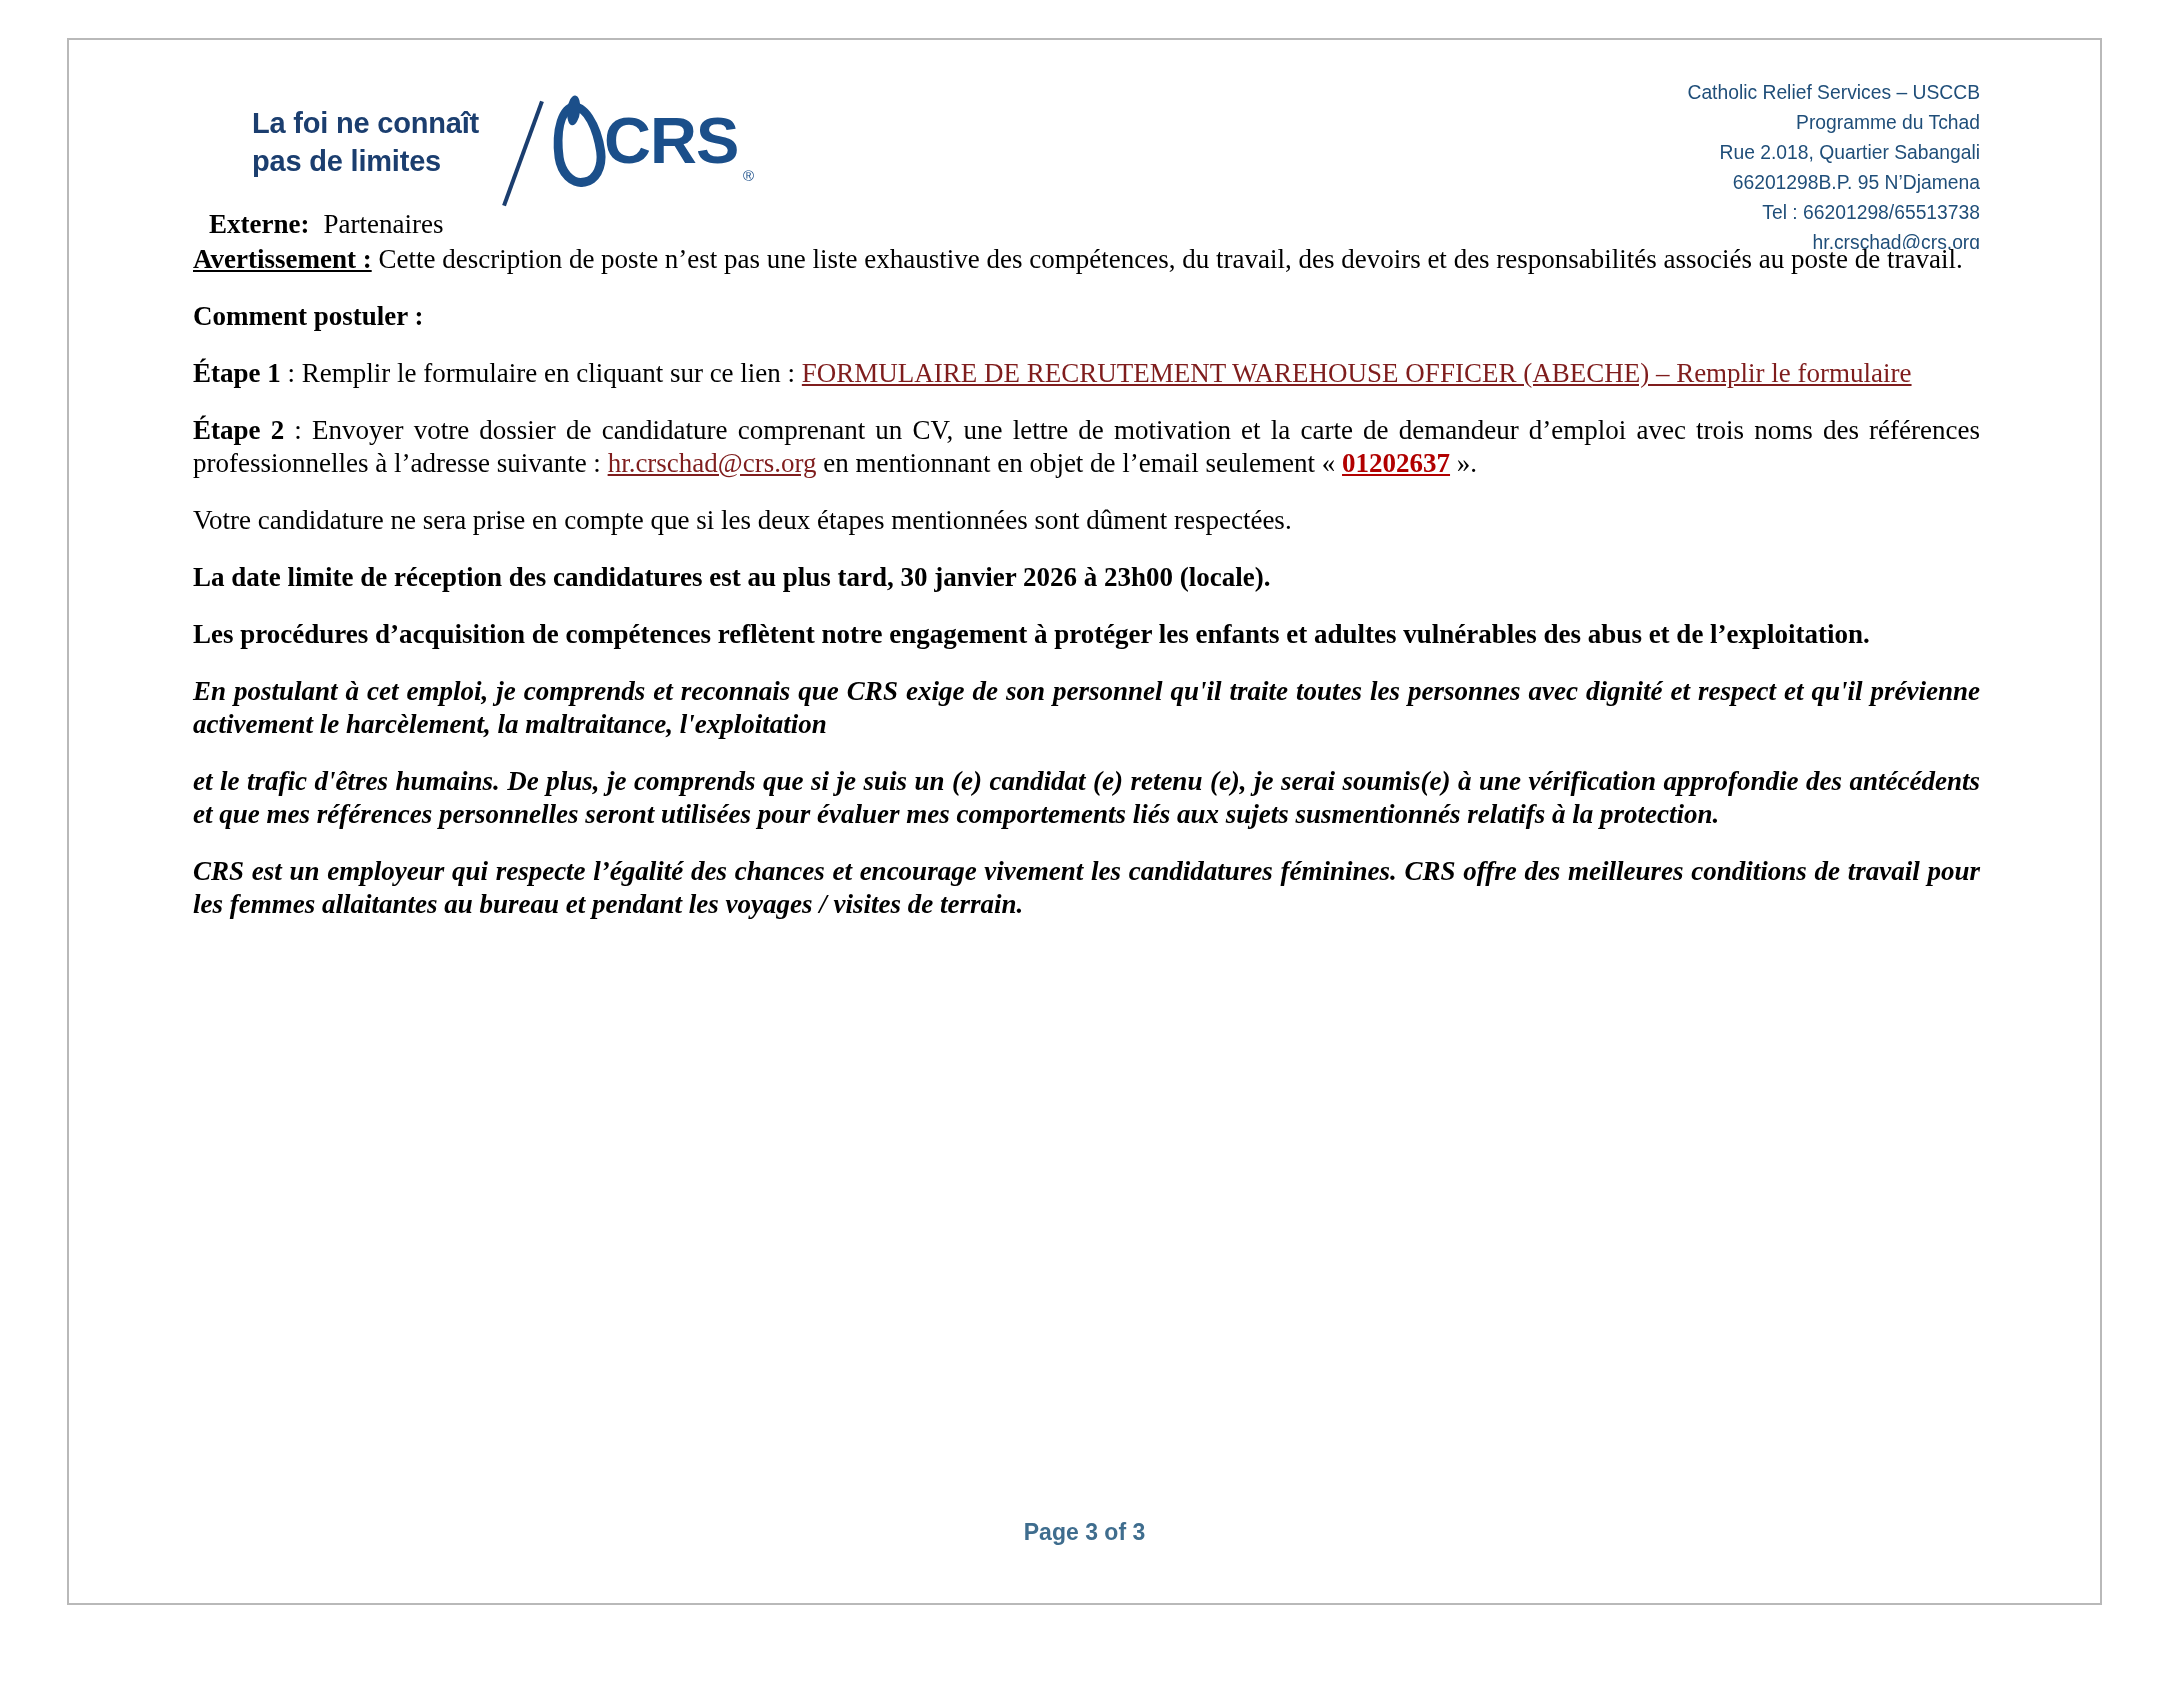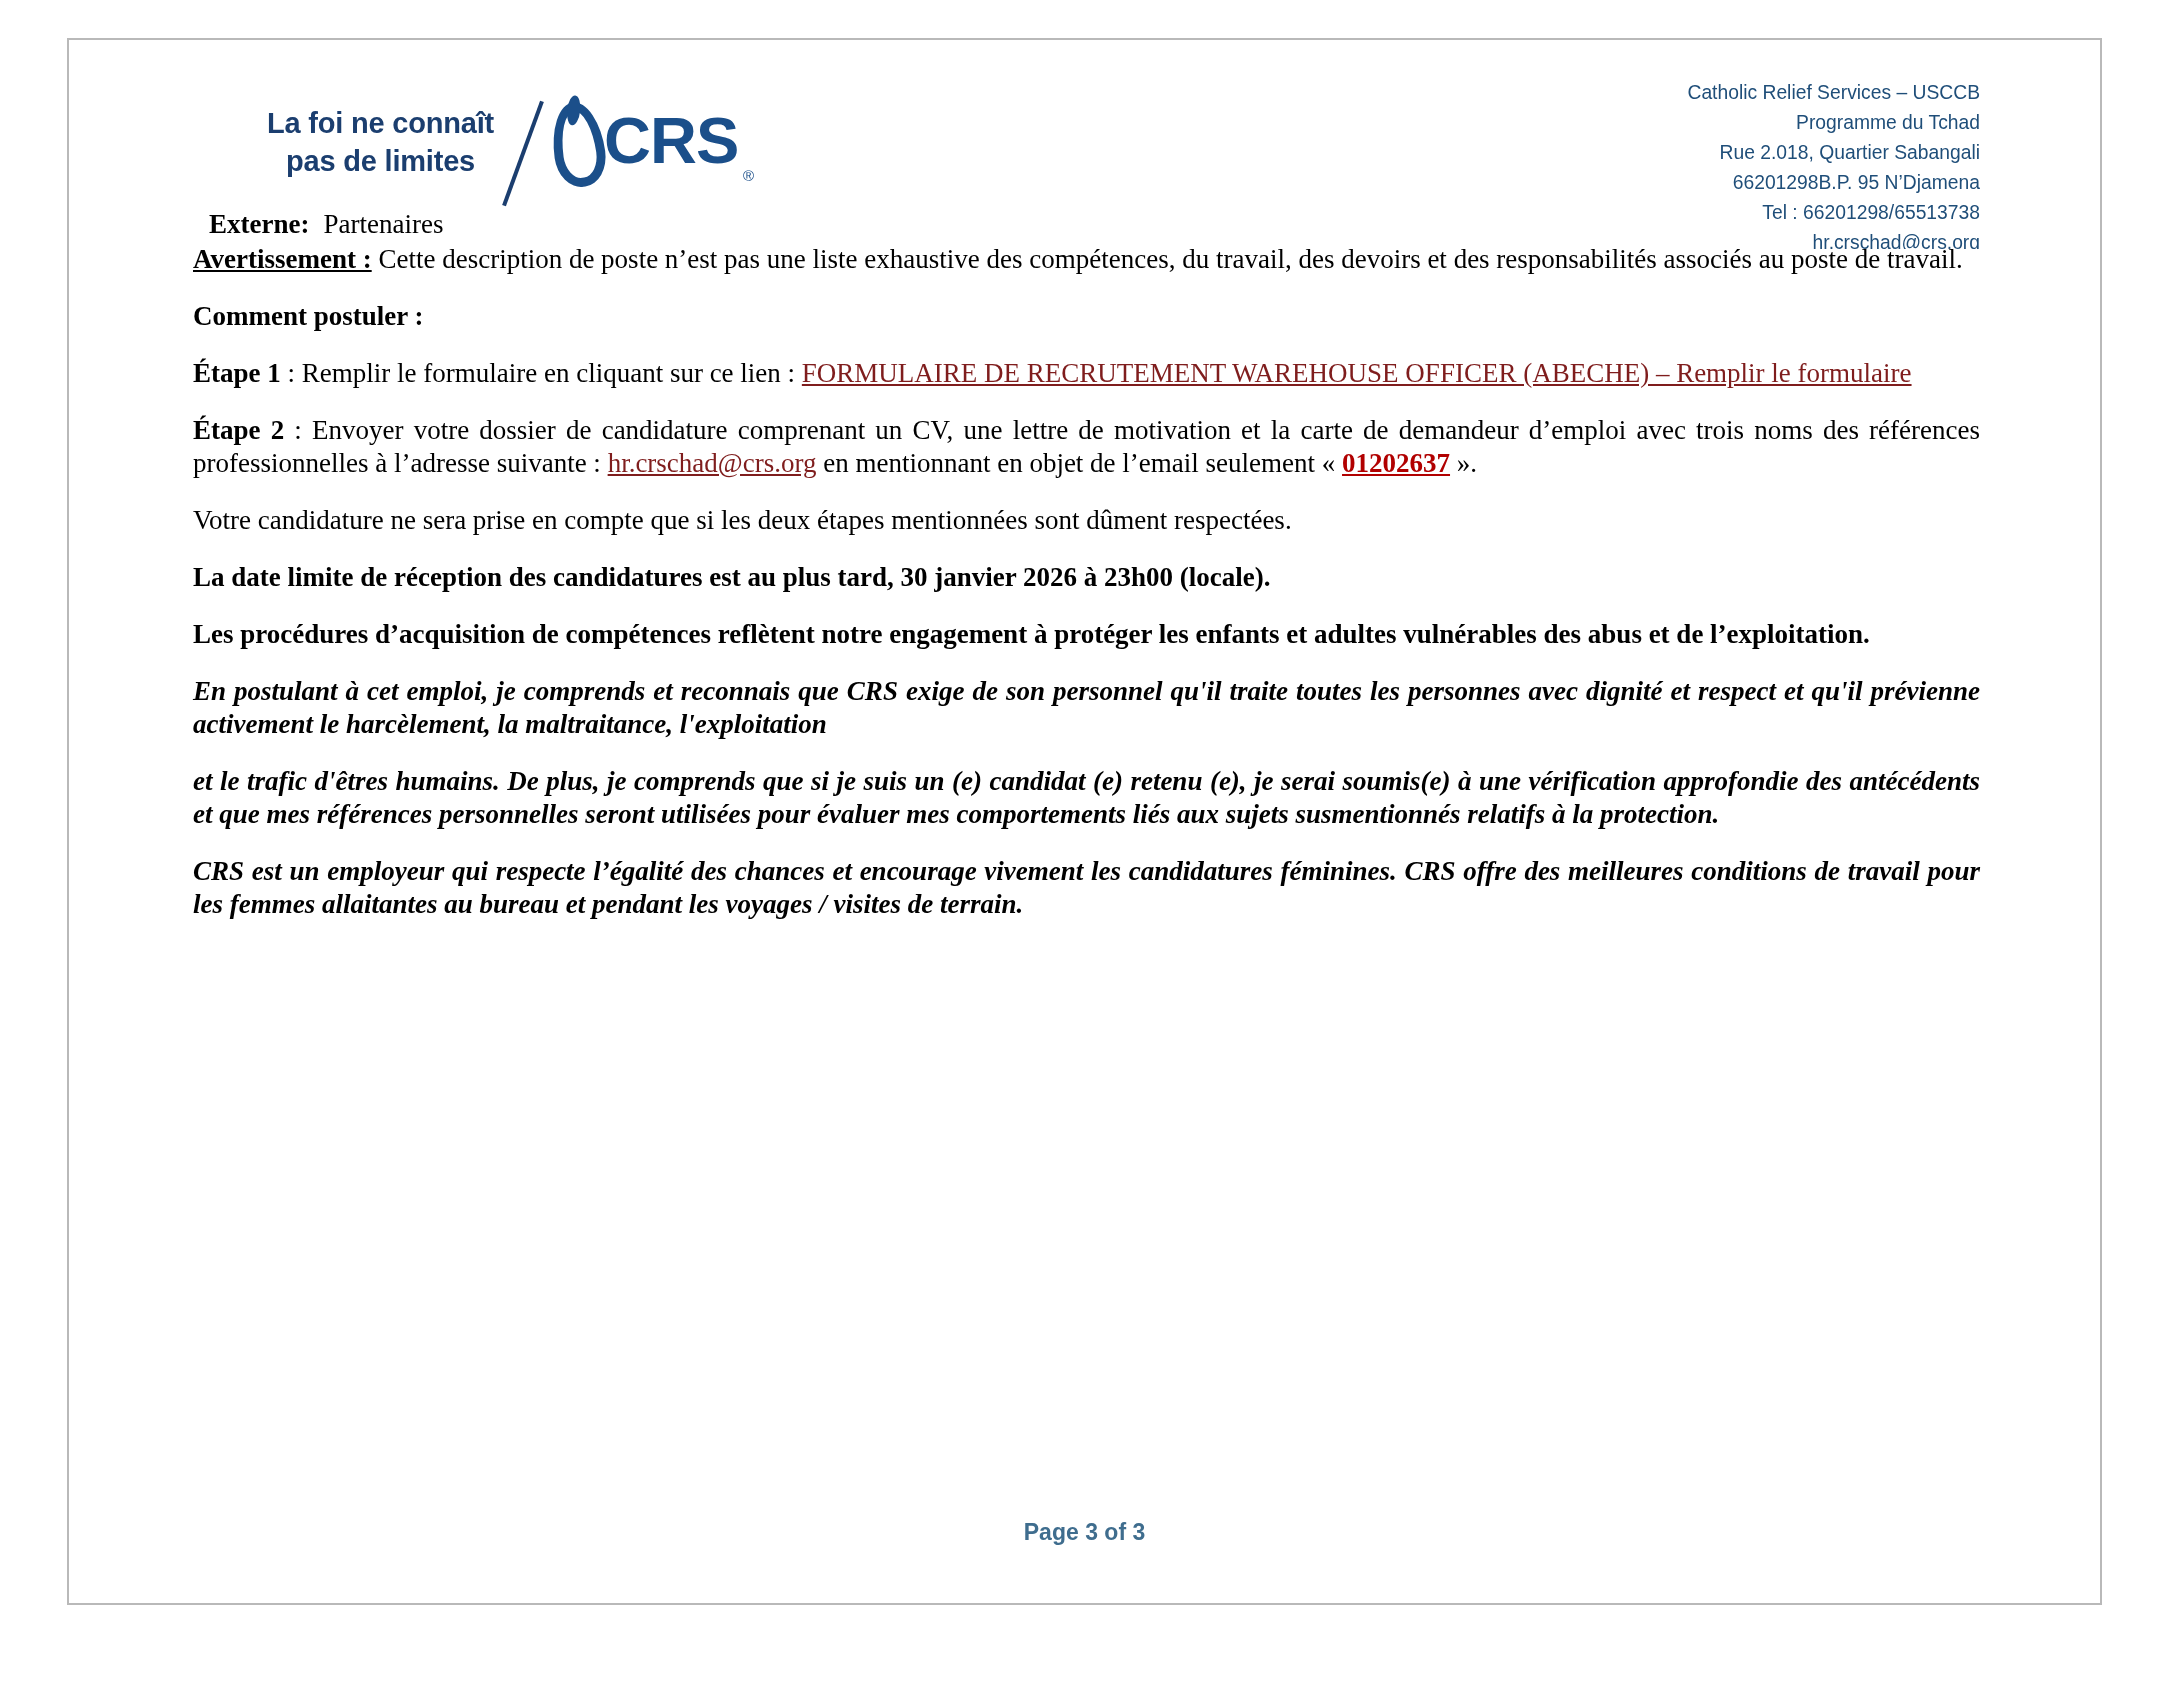--- a/index.html
+++ b/index.html
@@ -41,21 +41,21 @@
     left: 59px;
     top: 22px;
     width: 485px;
     height: 158px;
   }
   .logo-tag {
     position: absolute;
     left: 0;
     top: 22px;
     width: 257px;
-    text-align: center;
+    text-align: left;
     font-family: "Liberation Sans", sans-serif;
     font-weight: bold;
     font-size: 29px;
     line-height: 38px;
     color: #1b3e6f;
     letter-spacing: -0.2px;
   }
   .logo-slash {
     position: absolute;
     left: 269px;

